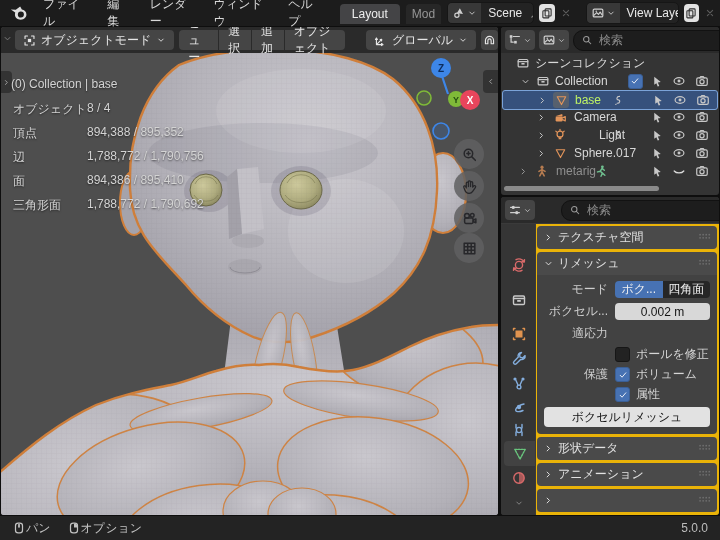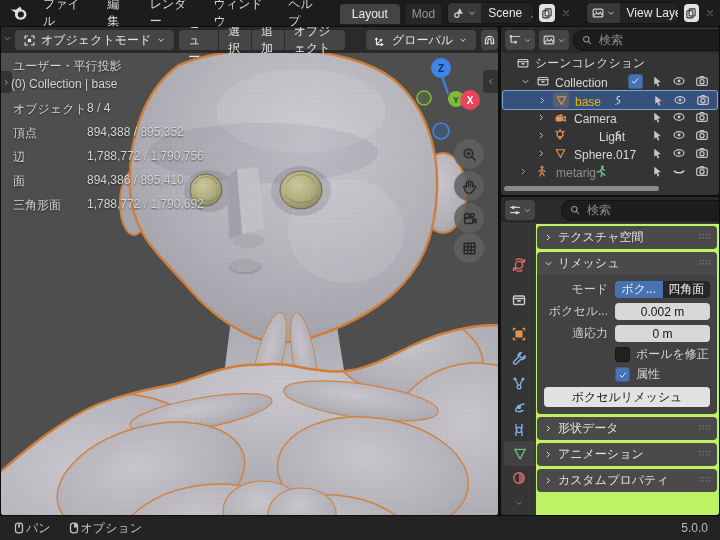--- a/index.html
+++ b/index.html
@@ -30,33 +30,33 @@
   .statgrid{display:grid;grid-template-columns:74px auto;row-gap:7px;}
   
   .navbtn{position:absolute;width:30px;height:30px;border-radius:50%;background:rgba(96,96,98,.85);color:#27272a;display:flex;align-items:center;justify-content:center;}
   .edge-tab{position:absolute;background:#333;color:#b9b9b9;display:flex;align-items:center;justify-content:center;font-size:11px;}
   
   .panhead{height:26px;background:#2a2a2a;display:flex;align-items:center;gap:4px;padding:0 4px;}
   .sq-btn{height:20px;padding:0 3px;background:#454545;border-radius:4px;display:flex;align-items:center;gap:1px;color:#cfcfcf;}
   .search{flex:1;height:19px;background:#1d1d1d;border:1px solid #121212;border-radius:10px;display:flex;align-items:center;gap:4px;padding:0 7px;color:#9a9a9a;}
   .search input{flex:1;min-width:10px;background:transparent;border:none;outline:none;color:#ddd;font-size:12px;font-family:inherit;}
   .search input::placeholder{color:#8b8b8b;}
-  .orow{position:absolute;left:0;right:0;height:18px;display:flex;align-items:flex-end;color:#d8d8d8;}
+  .orow{position:absolute;left:0;right:0;height:18px;display:flex;align-items:center;color:#d8d8d8;}
   .orow .lbl{margin-left:4px;}
   .orow.sel{background:#36517c;border:1px solid #7ba3d8;border-radius:3px;}
   .orow.dim{color:#8f8f8f;}
   .oic{position:absolute;top:1px;width:16px;height:16px;display:flex;align-items:center;justify-content:center;}
   .orange{color:#e2945a;}
   .green{color:#6fbf8f;}
   .gray{color:#c7c7c7;}
   
   .tabstrip{position:absolute;left:0;top:27px;bottom:0;width:34px;background:#353535;}
   .ptab{position:absolute;left:3px;width:30px;height:25px;border-radius:4px 0 0 4px;display:flex;align-items:center;justify-content:center;}
   .ptab.active{background:#424242;width:31px;}
-  .pcontent{position:absolute;left:35px;top:27px;right:0;bottom:0;background:#bef264;padding:2px 2px 0 1px;}
+  .pcontent{position:absolute;left:35px;top:27px;right:0;bottom:0;background:#eab308;padding:2px 2px 0 1px;}
   .panel{border-radius:4px;overflow:hidden;margin-bottom:3px;}
   .phead{height:23px;background:#4a4a4a;display:flex;align-items:center;gap:4px;padding:0 6px;color:#e2e2e2;}
   .phead .dots{margin-left:auto;color:#6e6e6e;}
   .pbody{background:#424242;padding:4px 7px 6px 7px;}
   .prow{display:flex;align-items:center;height:21px;margin-bottom:1px;}
   .plabel{flex:0 0 64px;text-align:right;padding-right:7px;color:#cfcfcf;white-space:nowrap;overflow:hidden;}
   .pctrl{flex:1;display:flex;align-items:center;}
   .field{flex:1;height:17px;background:#d8d8d8;border-radius:4px;color:#141414;display:flex;align-items:center;justify-content:center;}
   .tgl{flex:1;height:17px;display:flex;align-items:center;justify-content:center;color:#f0f0f0;}
   .tgl.on{background:#4772b3;border-radius:4px 0 0 4px;}
@@ -381,21 +381,20 @@
           <use href="#i-chevr"></use>
         </svg>
     </div>
 
     <div class="edge-tab" style="left:482px;top:43px;width:15px;height:23px;border-radius:4px 0 0 4px;">
       <svg class="ic" width="9" height="9" viewBox="0 0 16 16" style="transform:scaleX(-1)">
           <use href="#i-chevr"></use>
         </svg>
     </div>
 
-    <div class="abs ovtext" style="left:12px;top:31px;">ユーザー・平行投影</div>
     <div class="abs ovtext" style="left:10px;top:50px;">(0) Collection | base</div>
     <div class="abs ovtext statgrid" style="left:12px;top:74px;">
       <span>オブジェクト</span>
         <span>8 / 4</span>
       <span>頂点</span>
         <span>894,388 / 895,352</span>
       <span>辺</span>
         <span>1,788,772 / 1,790,756</span>
       <span>面</span>
         <span>894,386 / 895,410</span>
@@ -515,21 +514,21 @@
       <span class="oic gray" style="left:31px;">
           <svg class="ic" width="11" height="11" viewBox="0 0 16 16">
             <use href="#i-chevr"></use>
           </svg>
         </span>
       <span class="oic orange" style="left:50px;background:#56606e;border-radius:3px;">
           <svg class="ic" width="13" height="13" viewBox="0 0 16 16">
             <use href="#i-tri"></use>
           </svg>
         </span>
-      <span class="lbl" style="margin-left:72px;color:#eab308;">base</span>
+      <span class="lbl" style="margin-left:72px;color:#bef264;">base</span>
       <span class="oic gray" style="left:106px;">
           <svg class="ic" width="13" height="13" viewBox="0 0 16 16">
             <use href="#i-squig"></use>
           </svg>
         </span>
       <span class="oic gray" style="left:147px;">
           <svg class="ic" width="13" height="13" viewBox="0 0 16 16">
             <use href="#i-cursor"></use>
           </svg>
         </span>
@@ -787,29 +786,37 @@
             </div>
           </div>
           <div class="prow">
             <span class="plabel">ボクセル...</span>
             <div class="pctrl">
                 <div class="field">0.002 m</div>
               </div>
           </div>
           <div class="prow">
             <span class="plabel">適応力</span>
-            <div class="pctrl">
-                <div class="field">0 m</div>
-              </div>
           </div>
           <div class="prow" style="height:19px;">
             <span class="plabel"></span>
             <div class="pctrl">
               <span class="chk"></span>
               <span>ポールを修正</span>
+            </div>
+          </div>
+          <div class="prow" style="height:19px;">
+            <span class="plabel">保護</span>
+            <div class="pctrl">
+              <span class="chk on">
+                  <svg class="ic" width="10" height="10" viewBox="0 0 16 16" style="color:#fff;">
+                    <path d="M3.5 8.5 L6.5 11.5 L12.5 4.5"></path>
+                  </svg>
+                </span>
+              <span>ボリューム</span>
             </div>
           </div>
           <div class="prow" style="height:19px;">
             <span class="plabel"></span>
             <div class="pctrl">
               <span class="chk on">
                   <svg class="ic" width="10" height="10" viewBox="0 0 16 16" style="color:#fff;">
                     <path d="M3.5 8.5 L6.5 11.5 L12.5 4.5"></path>
                   </svg>
                 </span>
@@ -840,21 +847,20 @@
           <span class="dots"><svg class="ic" width="14" height="14" viewBox="0 0 16 16">
                 <use href="#i-dots"></use>
               </svg></span>
         </div>
       </div>
       <div class="panel">
         <div class="phead">
           <svg class="ic" width="11" height="11" viewBox="0 0 16 16">
               <use href="#i-chevr"></use>
             </svg>
-          <span>カスタムプロパティ</span>
           <span class="dots"><svg class="ic" width="14" height="14" viewBox="0 0 16 16">
                 <use href="#i-dots"></use>
               </svg></span>
         </div>
       </div>
     </div>
   </div>
 
   <div class="abs statusbar">
     <span class="hint">

